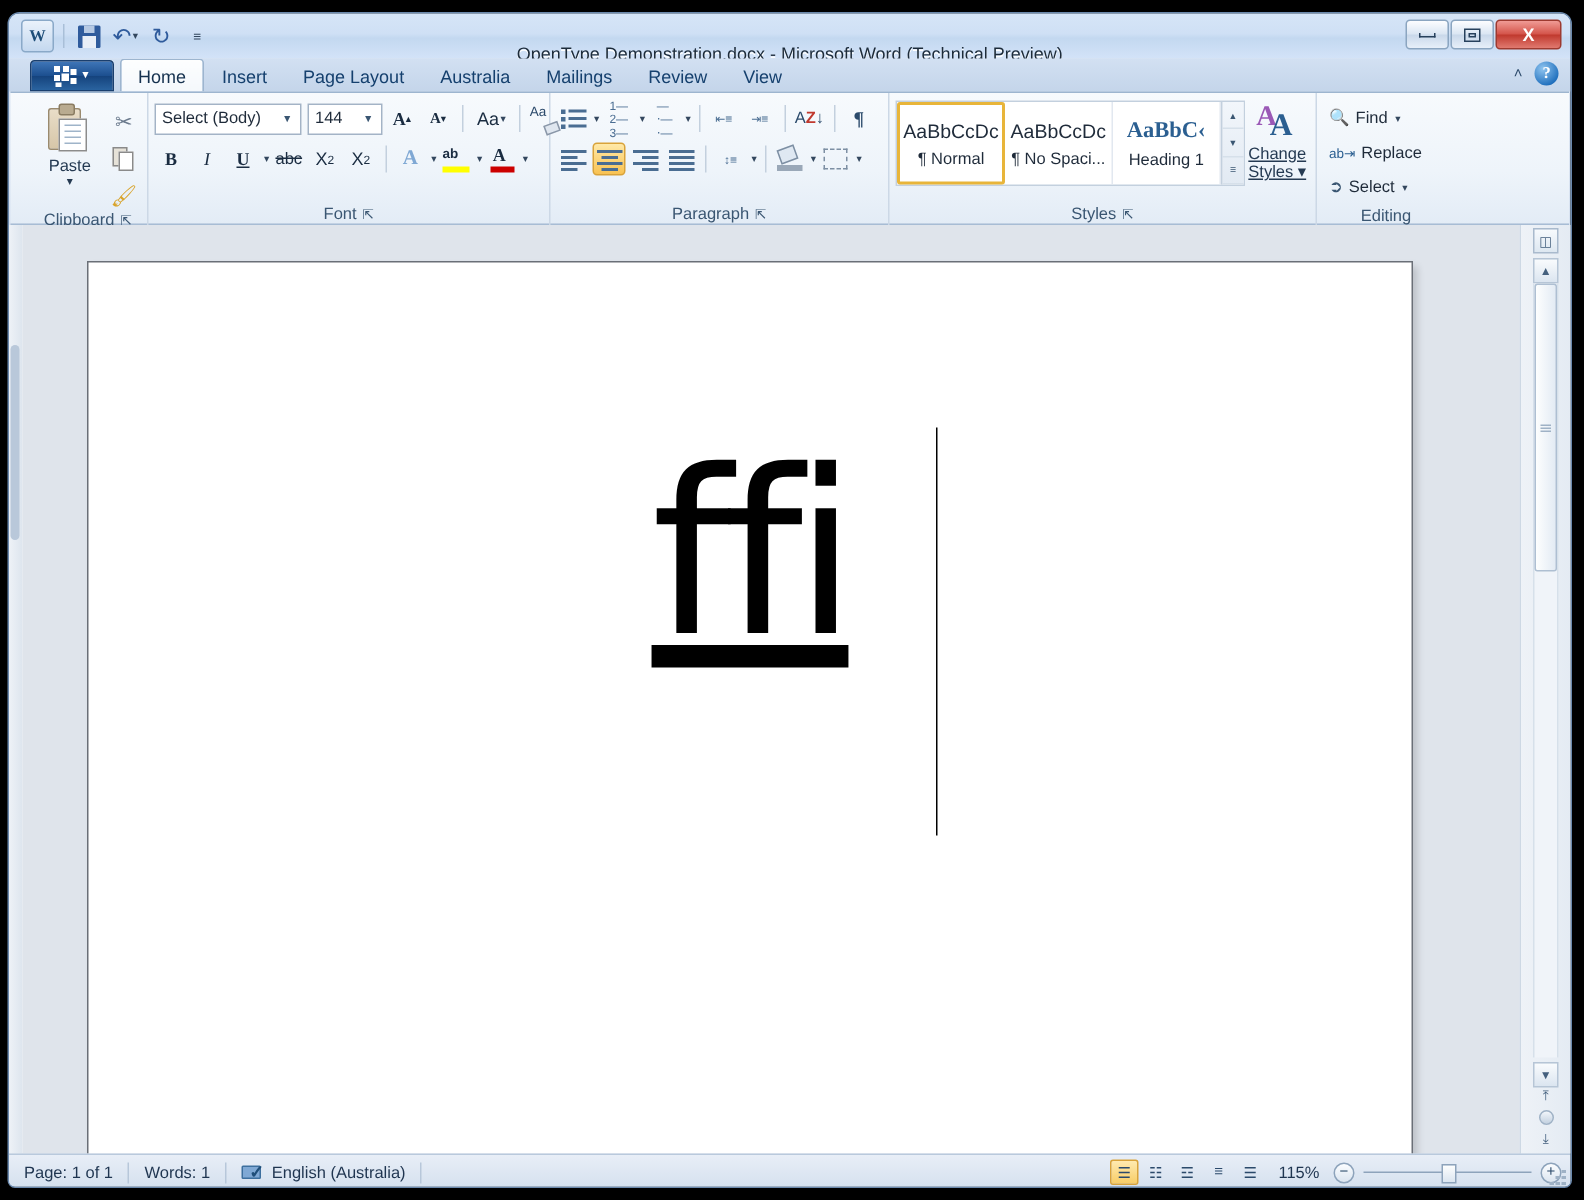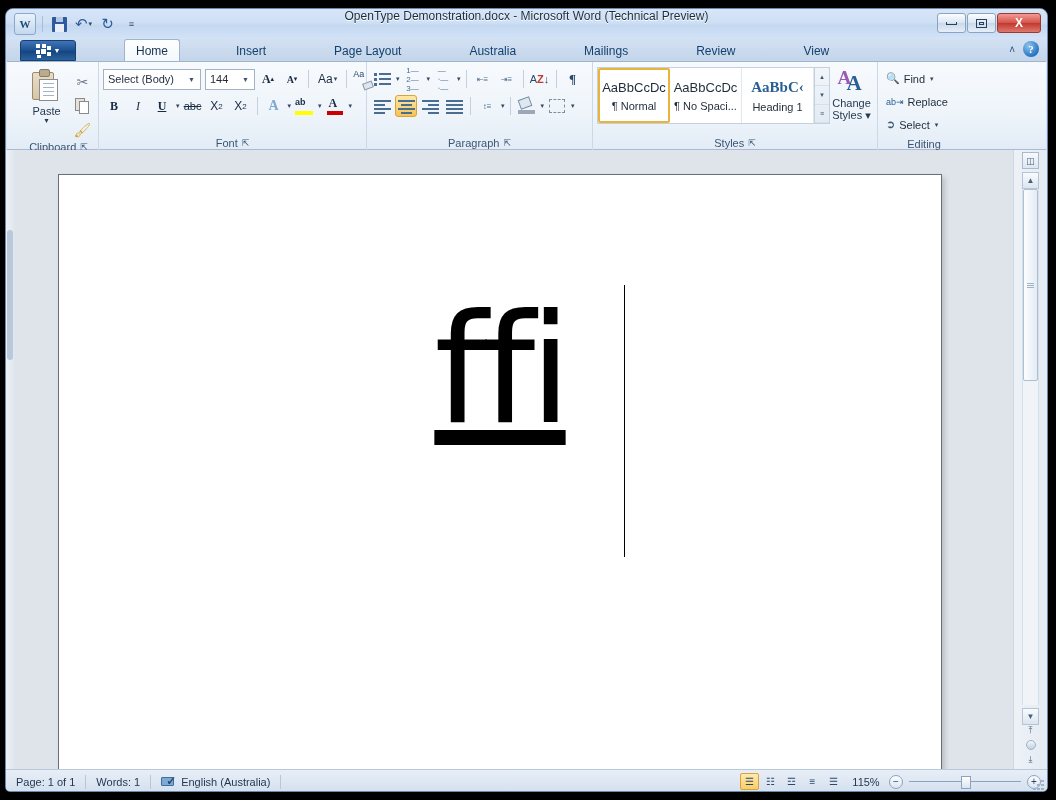--- a/index.html
+++ b/index.html
@@ -46,21 +46,21 @@
   }
   .save-ico { width:15px;height:15px;background:#2f5b9c;border-radius:1px;position:relative;}
   .save-ico:after{content:"";position:absolute;left:3px;top:7px;width:9px;height:8px;background:#e8eef7;}
   .save-ico:before{content:"";position:absolute;left:4px;top:0px;width:7px;height:5px;background:#b6c9e3;}
   .arrow-ico { font-size:15px; color:#2f5b9c; line-height:1; font-family:"DejaVu Sans",sans-serif;}
   .redo-ico { font-size:15px; color:#2f5b9c; line-height:1; font-family:"DejaVu Sans",sans-serif;}
   .caret-sm { font-size:7px; color:#33475e; margin-left:1px;}
   .qat-more { font-size:9px;color:#33475e; }
 
   .title-text {
-    position:absolute; left:0; right:0; top:0;
+    position:absolute; left:0; right:0; top:20px;
     text-align:center; font-size:12px; color:#1c2b3a;
     text-shadow: 0 1px 0 #fff;
   }
   .wincontrols {
     position:absolute; right:6px; top:4px;
     display:flex; gap:1px; align-items:center;
   }
   .wb {
     width:29px; height:20px;
     border:1px solid #8ba5c0;
@@ -103,21 +103,21 @@
       linear-gradient(#fff,#fff) 0 6px/4px 4px no-repeat,
       linear-gradient(#fff,#fff) 5px 5px/5px 5px no-repeat,
       linear-gradient(#fff,#fff) 11px 8px/4px 4px no-repeat,
       linear-gradient(#fff,#fff) 1px 11px/4px 3px no-repeat;
   }
   .filebtn .cv { color:#fff; font-size:7px; }
   .tab {
     height:20px; padding:10px 11px;
     font-size:12px; color:#15406e;
     display:flex; align-items:center;
-    border:1px solid transparent; border-bottom:none;margin-left:44px;
+    border:1px solid transparent; border-bottom:none;
   }
   .tab.active {
     background: linear-gradient(180deg,#fdfefe,#f4f8fc);
     border-color:#9db5cf;
     border-radius:3px 3px 0 0;
     color:#16324f;
     height:22px;
   }
   .tabs-right {
     position:absolute; right:8px; top:2px;
@@ -259,21 +259,21 @@
   .stylebox.sel { border:2px solid #e8b53a; border-radius:2px; }
   .style-prev { font-size:13px; color:#1f2b3a; white-space:nowrap; overflow:hidden; width:68px; text-align:center;}
   .style-prev.h1 { color:#2b5f91; font-size:15px; font-weight:bold; font-family:"Liberation Serif",serif;}
   .style-name { font-size:11px; color:#1f2b3a; margin-top:5px; white-space:nowrap; overflow:hidden; width:70px; text-align:center;}
   .gal-scroll { width:15px; display:flex; flex-direction:column; background:linear-gradient(180deg,#f2f6fb,#e2eaf3); border-left:1px solid #c3d0de;}
   .gal-scroll div{flex:1;display:flex;align-items:center;justify-content:center;font-size:7px;color:#3a5672;border-bottom:1px solid #d6e0ea;}
   .chg-styles { width:62px; display:flex;flex-direction:column;align-items:center;padding-top:2px;}
   .chg-icon { position:relative;width:32px;height:28px;}
   .chg-icon .a1{position:absolute;left:2px;top:-2px;font-size:19px;color:#9b59b6;font-family:"Liberation Serif",serif;font-weight:bold;}
   .chg-icon .a2{position:absolute;left:11px;top:2px;font-size:21px;color:#2b5f91;font-family:"Liberation Serif",serif;font-weight:bold;}
-  .chg-txt{font-size:11px;color:#253a52;line-height:12px;text-align:center;}
+  .chg-txt{font-size:11px;color:#253a52;line-height:12px;text-align:center;text-decoration:underline;}
 
   
   .edit-group { width:92px; border-right:none;}
   .edit-row { display:flex; align-items:center; gap:4px; height:23px; font-size:11px; color:#1f2b3a;}
   .binoc { font-size:11px; color:#2b5f91; }
   .repl-ic { font-size:9px; color:#2b5f91; font-weight:normal;}
   .cursor-ic { font-size:11px; color:#3a5672; }
 
   
   .workarea {

